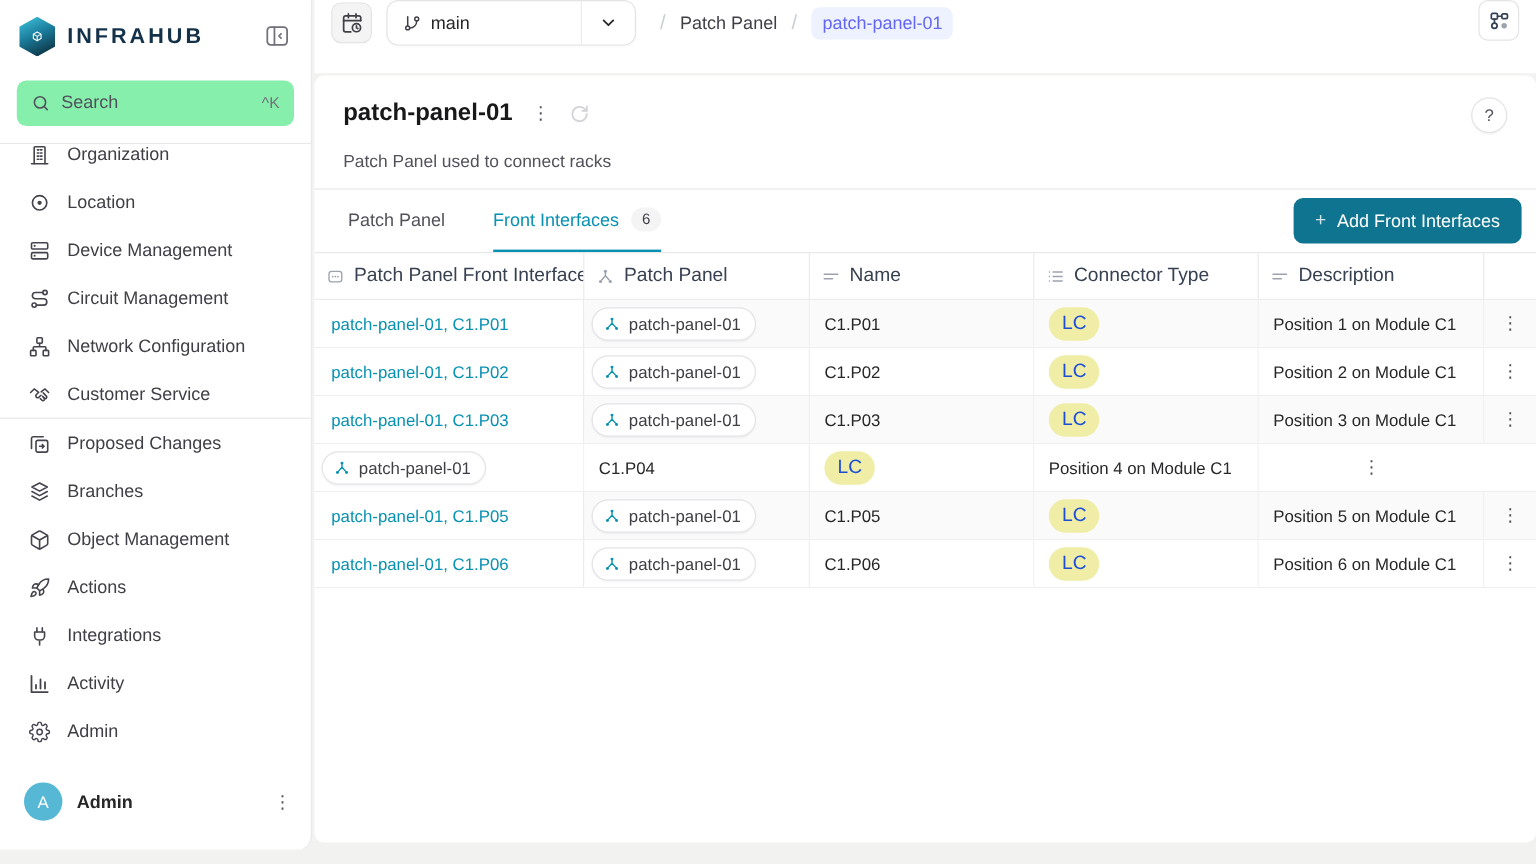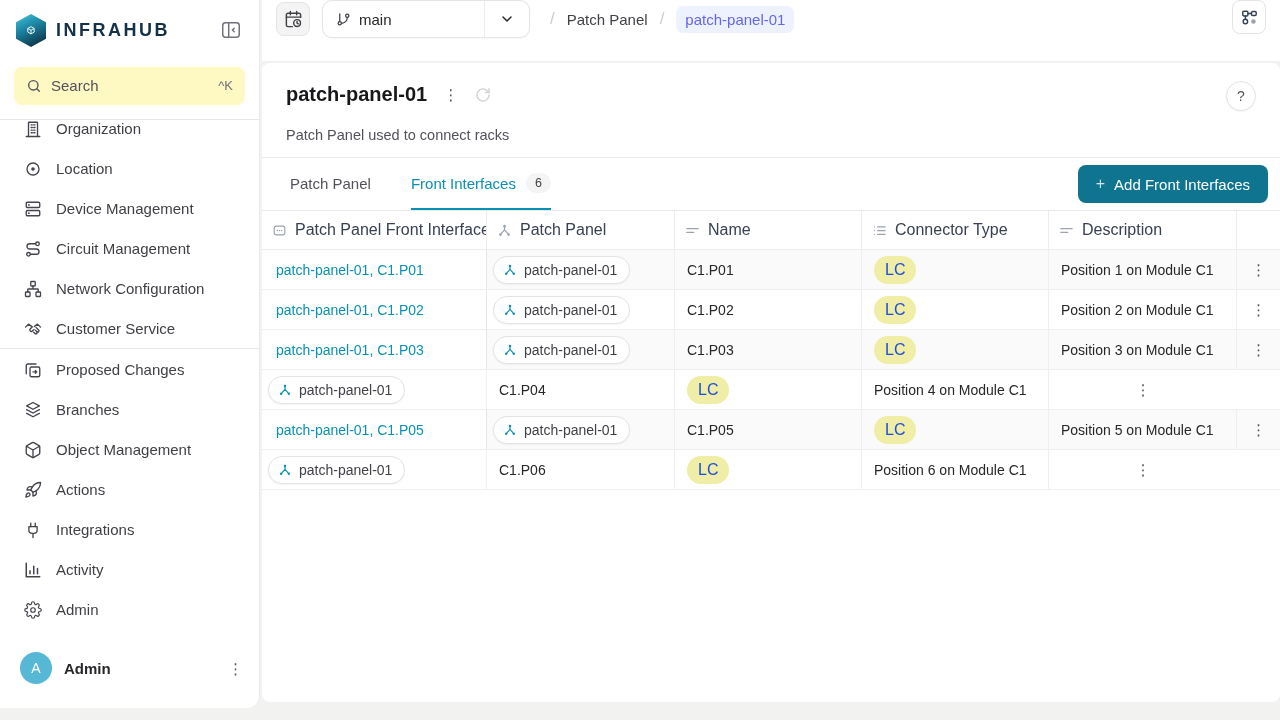--- a/index.html
+++ b/index.html
@@ -10,21 +10,21 @@
   
   .sidebar { width:260px; height:708px; background:#fff; border-right:1px solid #e8e8ea;
     border-radius:0 0 12px 0; display:flex; flex-direction:column; flex:none; }
   .brand-row { display:flex; align-items:center; padding:14px 16px 10px 16px; }
   .logo-hex { width:30px; height:33px; flex:none;
     background:linear-gradient(155deg,#3fc6e0 0%,#1b7d9c 45%,#0a2230 100%);
     clip-path:polygon(50% 0,100% 25%,100% 75%,50% 100%,0 75%,0 25%);
     display:flex; align-items:center; justify-content:center; }
   .brand-name { font-size:18px; font-weight:800; letter-spacing:2.5px; color:#14314a; margin-left:10px; flex:1; }
   .collapse-btn { background:none; border:none; color:#71717a; cursor:pointer; width:24px; height:24px; }
-  .search-box { margin:10px 14px 14px 14px; height:38px; background:#fef9c3; border-radius:8px;
+  .search-box { margin:10px 14px 14px 14px; height:38px; background:#86efac; border-radius:8px;
     display:flex; align-items:center; padding:0 12px; gap:9px; cursor:text; }
   .search-box .ph { color:#52525b; font-size:15px; flex:1; }
   .search-box .kbd { color:#71717a; font-size:13px; }
   .nav-divider { border-top:1px solid #e8e8ea; }
   .nav-group { overflow:hidden; }
   .nav-group.clipped { height:228px; }
   .nav-group.lower { margin-top:12px; }
   .nav-item { display:flex; align-items:flex-start; gap:14px; height:40px; padding:0 16px 0 24px;
     font-size:15px; color:#3f3f46; cursor:pointer; }
   .nav-icon { width:18px; height:18px; color:#44444c; flex:none; display:flex; }
@@ -587,20 +587,23 @@
     </div>
     <div class="td">
       <span>Position 5 on Module C1</span>
     </div>
     <div class="td actions" style="border-right:none">
       <button class="kebab"></button>
     </div>
   </div>
 
   <div class="trow">
+    <div class="td first">
+      <a class="link">patch-panel-01, C1.P06</a>
+    </div>
     <div class="td pillcell">
       <span class="pp-pill">
         <span class="rel">
           <svg viewBox="0 0 24 24" fill="none" stroke="currentColor" stroke-width="2" stroke-linecap="round">
                       <circle cx="12" cy="5" r="2.1" fill="currentColor" stroke="none"></circle>
                       <circle cx="5.5" cy="18.5" r="2.1" fill="currentColor" stroke="none"></circle>
                       <circle cx="18.5" cy="18.5" r="2.1" fill="currentColor" stroke="none"></circle>
                       <path d="M12 7v4m0 0-5 5.5M12 11l5 5.5"></path>
                     </svg>
         </span>

